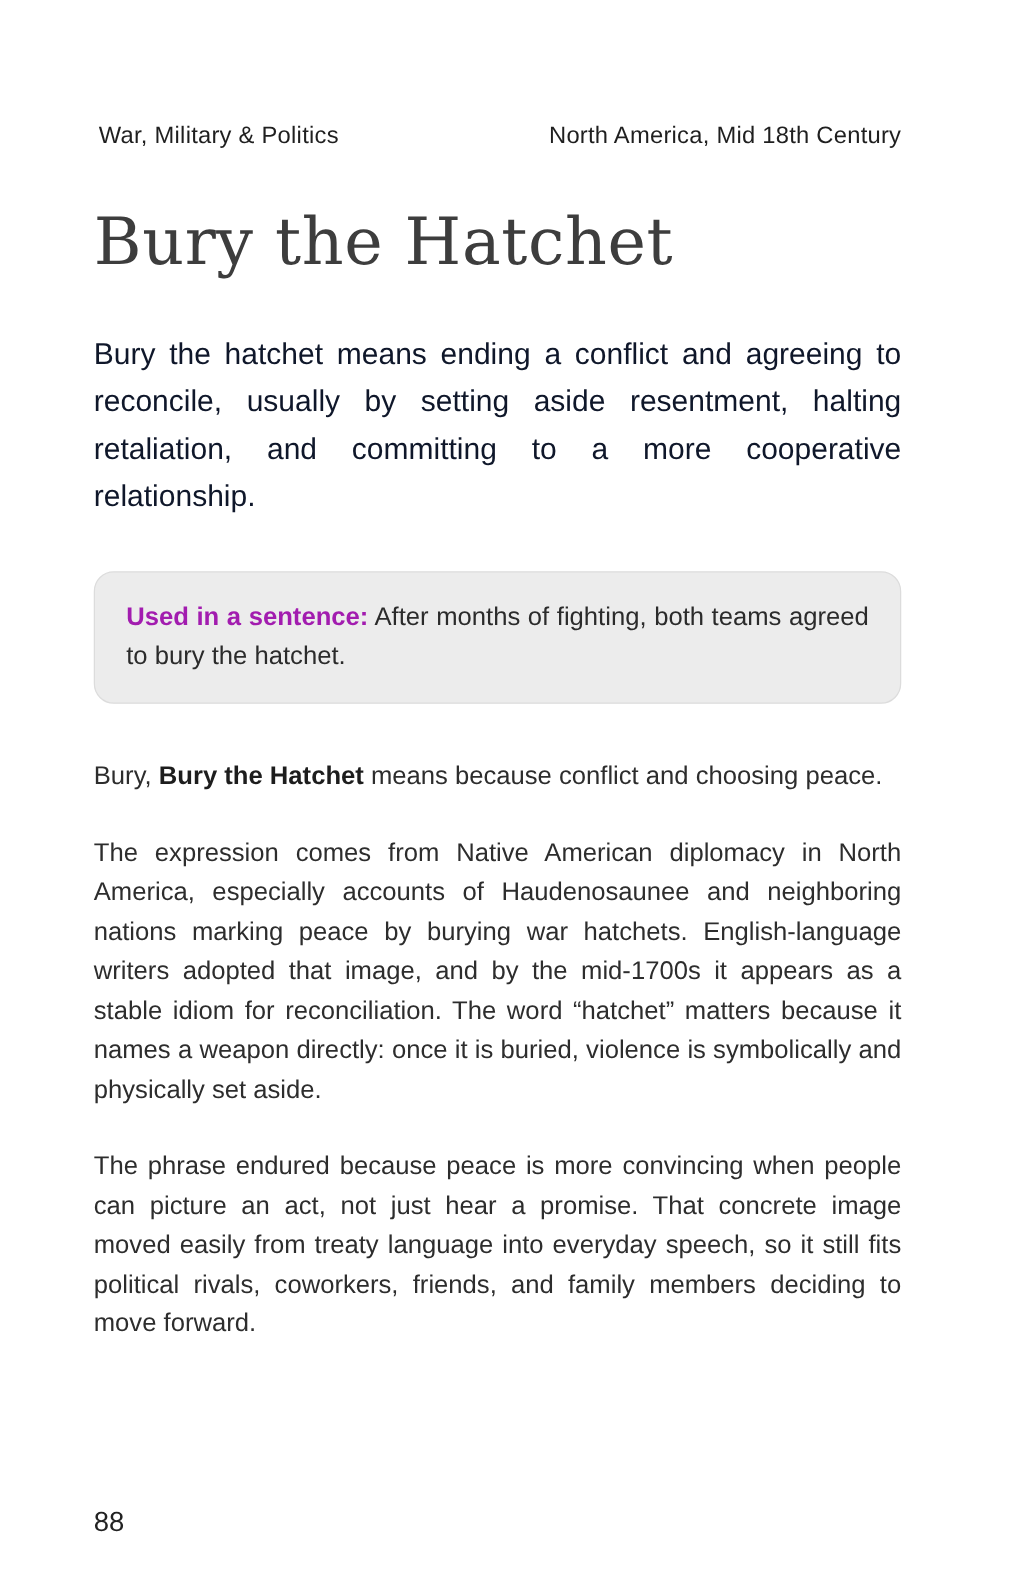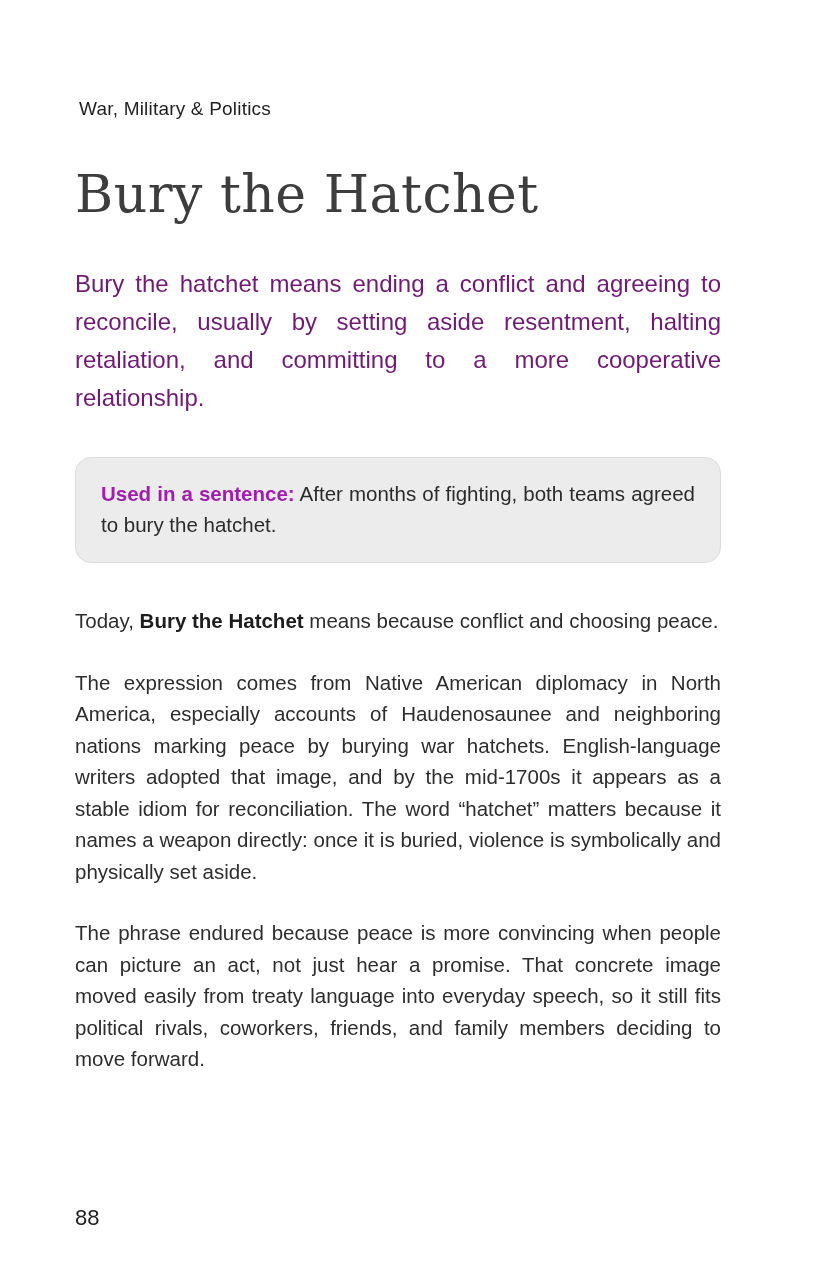--- a/index.html
+++ b/index.html
@@ -36,21 +36,21 @@
     font-size: 52px;
     line-height: 1.1;
     color: #3d3d3d;
     letter-spacing: 0.5px;
   }
   .intro {
     margin-top: 42px;
     font-size: 24px;
     line-height: 38px;
     text-align: justify;
-    color: #701a75;
+    color: #0f172a;
   }
   .example-box {
     margin-top: 40px;
     background: #ececec;
     border: 1px solid #dcdcdc;
     border-radius: 16px;
     padding: 20px 25px 22px 25px;
     font-size: 20.5px;
     line-height: 31px;
     text-align: justify;
@@ -75,32 +75,33 @@
   }
 </style>
 </head>
 <body>
 
 <div class="page">
   <div class="content">
 
     <div class="header-row">
       <span class="hdr-left">War, Military &amp; Politics</span>
+      <span class="hdr-right">North America, Mid 18th Century</span>
     </div>
 
     <h1 class="title">Bury the Hatchet</h1>
 
     <p class="intro">Bury the hatchet means ending a conflict and agreeing to reconcile, usually by setting aside resentment, halting retaliation, and committing to a more cooperative relationship.</p>
 
     <div class="example-box">
       <span class="label">Used in a sentence:</span><span> After months of fighting, both teams agreed to bury the hatchet.</span>
     </div>
 
     <div class="body-copy">
-      <p class="para"><span>Today, </span><b>Bury the Hatchet</b><span> means because conflict and choosing peace.</span></p>
+      <p class="para"><span>Bury, </span><b>Bury the Hatchet</b><span> means because conflict and choosing peace.</span></p>
 
       <p class="para">The expression comes from Native American diplomacy in North America, especially accounts of Haudenosaunee and neighboring nations marking peace by burying war hatchets. English-language writers adopted that image, and by the mid-1700s it appears as a stable idiom for reconciliation. The word “hatchet” matters because it names a weapon directly: once it is buried, violence is symbolically and physically set aside.</p>
 
       <p class="para">The phrase endured because peace is more convincing when people can picture an act, not just hear a promise. That concrete image moved easily from treaty language into everyday speech, so it still fits political rivals, coworkers, friends, and family members deciding to move forward.</p>
     </div>
 
   </div>
 
   <div class="page-number">88</div>
 </div>

